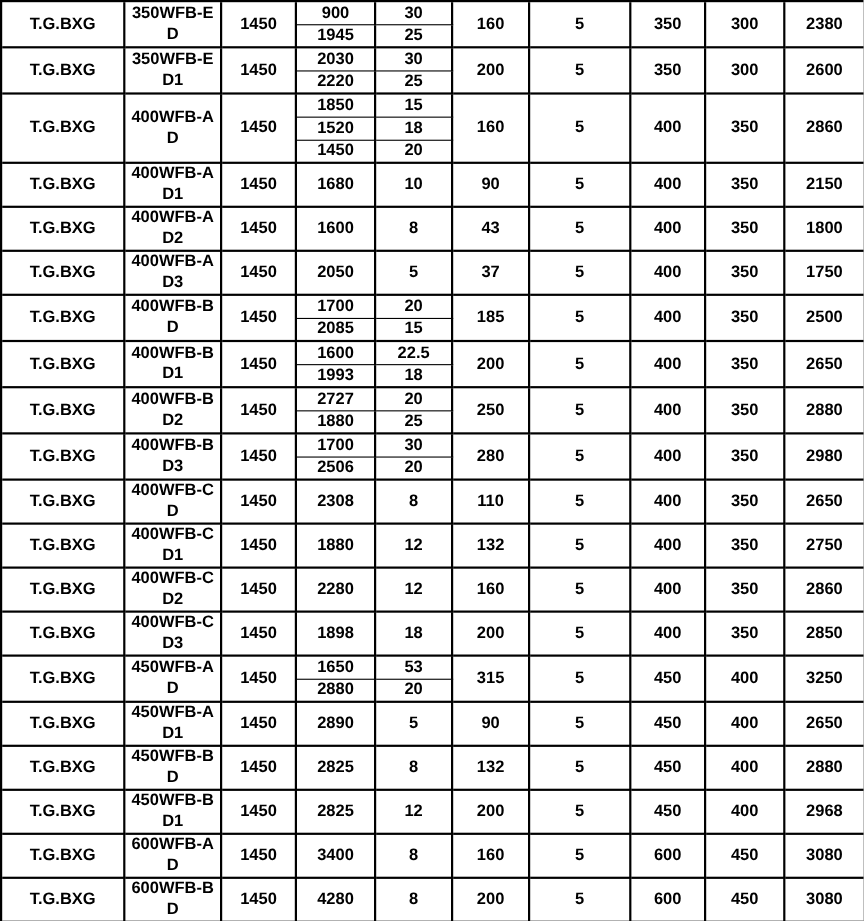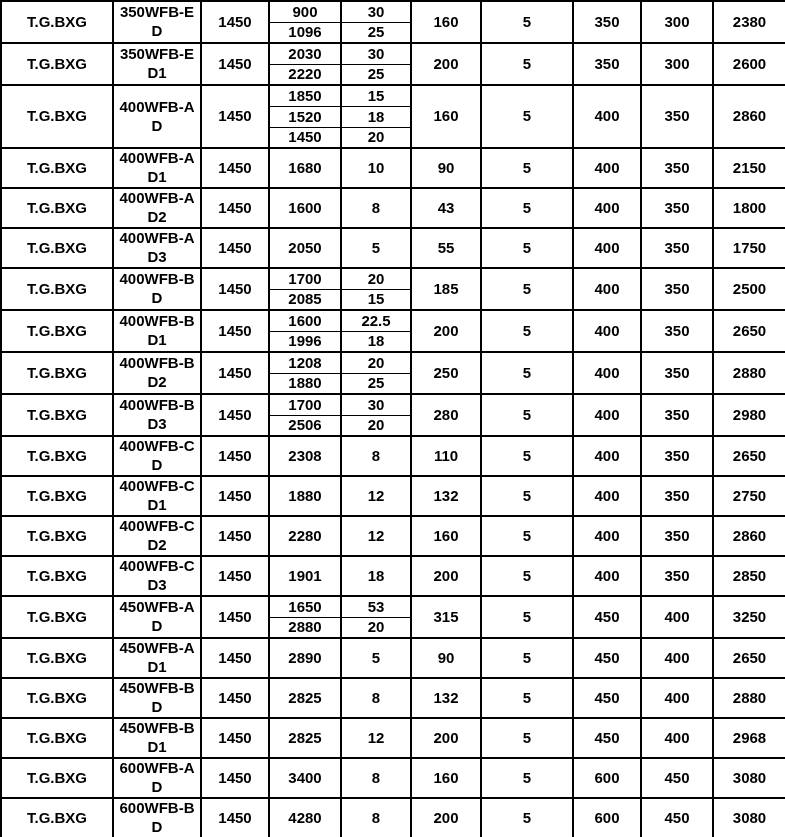--- a/index.html
+++ b/index.html
@@ -66,21 +66,21 @@
         <td rowspan="2">1450</td>
         <td class="duty-mid">900</td>
         <td class="duty-mid">30</td>
         <td rowspan="2">160</td>
         <td rowspan="2">5</td>
         <td rowspan="2">350</td>
         <td rowspan="2">300</td>
         <td rowspan="2">2380</td>
       </tr>
       <tr style="height: 21px;">
-        <td>1096</td>
+        <td>1945</td>
         <td>25</td>
       </tr>
       <tr style="height: 21px;">
         <td rowspan="2">T.G.BXG</td>
         <td rowspan="2">
           <div class="model-text">350WFB-ED1</div>
         </td>
         <td rowspan="2">1450</td>
         <td class="duty-mid">2030</td>
         <td class="duty-mid">30</td>
@@ -145,21 +145,21 @@
         <td>1800</td>
       </tr>
       <tr style="height: 40px;">
         <td>T.G.BXG</td>
         <td>
           <div class="model-text">400WFB-AD3</div>
         </td>
         <td>1450</td>
         <td>2050</td>
         <td>5</td>
-        <td>55</td>
+        <td>37</td>
         <td>5</td>
         <td>400</td>
         <td>350</td>
         <td>1750</td>
       </tr>
       <tr style="height: 21px;">
         <td rowspan="2">T.G.BXG</td>
         <td rowspan="2">
           <div class="model-text">400WFB-BD</div>
         </td>
@@ -184,30 +184,30 @@
         <td rowspan="2">1450</td>
         <td class="duty-mid">1600</td>
         <td class="duty-mid">22.5</td>
         <td rowspan="2">200</td>
         <td rowspan="2">5</td>
         <td rowspan="2">400</td>
         <td rowspan="2">350</td>
         <td rowspan="2">2650</td>
       </tr>
       <tr style="height: 21px;">
-        <td>1996</td>
+        <td>1993</td>
         <td>18</td>
       </tr>
       <tr style="height: 21px;">
         <td rowspan="2">T.G.BXG</td>
         <td rowspan="2">
           <div class="model-text">400WFB-BD2</div>
         </td>
         <td rowspan="2">1450</td>
-        <td class="duty-mid">1208</td>
+        <td class="duty-mid">2727</td>
         <td class="duty-mid">20</td>
         <td rowspan="2">250</td>
         <td rowspan="2">5</td>
         <td rowspan="2">400</td>
         <td rowspan="2">350</td>
         <td rowspan="2">2880</td>
       </tr>
       <tr style="height: 21px;">
         <td>1880</td>
         <td>25</td>
@@ -271,21 +271,21 @@
         <td>400</td>
         <td>350</td>
         <td>2860</td>
       </tr>
       <tr style="height: 40px;">
         <td>T.G.BXG</td>
         <td>
           <div class="model-text">400WFB-CD3</div>
         </td>
         <td>1450</td>
-        <td>1901</td>
+        <td>1898</td>
         <td>18</td>
         <td>200</td>
         <td>5</td>
         <td>400</td>
         <td>350</td>
         <td>2850</td>
       </tr>
       <tr style="height: 21px;">
         <td rowspan="2">T.G.BXG</td>
         <td rowspan="2">

